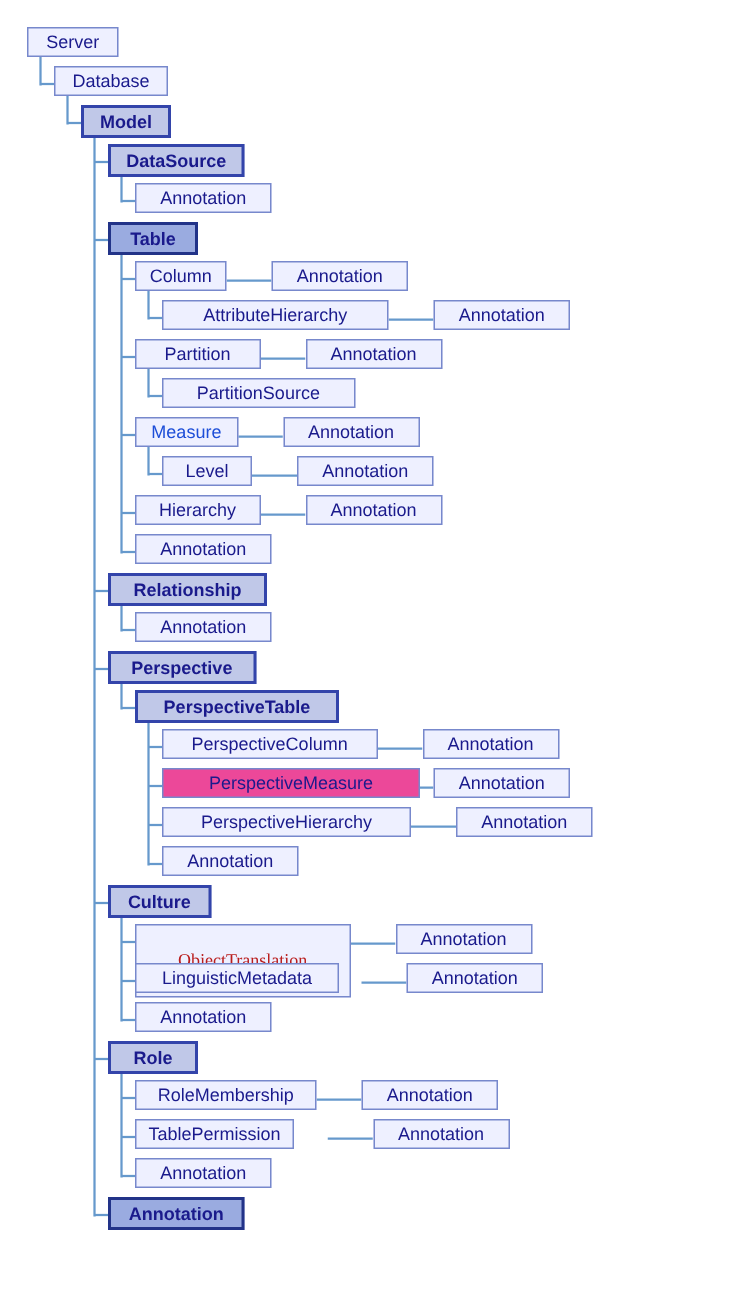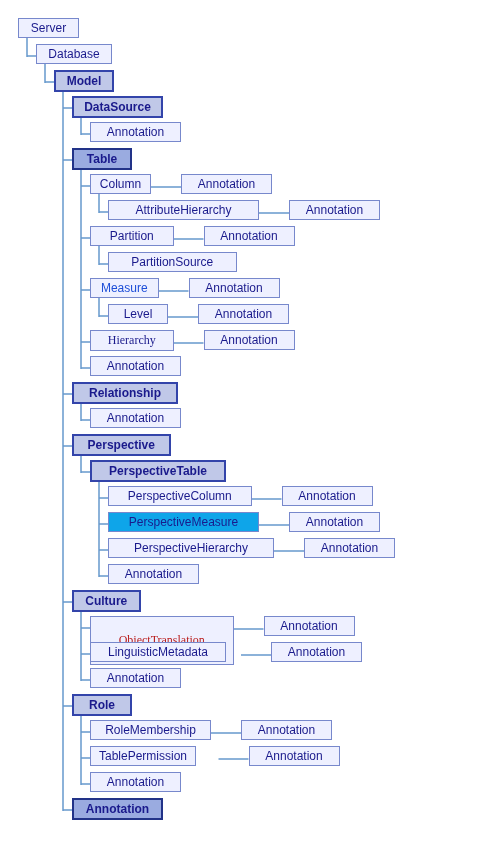--- a/index.html
+++ b/index.html
@@ -92,30 +92,30 @@
         <div style="position: absolute; left: 171px; top: 164px; width: 91px; padding: 2px 8px; border: 1.5px solid rgb(119, 136, 204); background: rgb(238, 240, 255); text-align: center; font-family: Arial, sans-serif; font-size: 12px; color: rgb(26, 26, 140); white-space: nowrap;">Annotation</div>
         <div style="position: absolute; left: 98px; top: 190px; width: 151px; padding: 2px 8px; border: 1.5px solid rgb(119, 136, 204); text-align: center; font-family: Arial, sans-serif; font-size: 12px; color: rgb(26, 26, 140); white-space: nowrap; user-select: none; background: rgb(238, 240, 255);">AttributeHierarchy</div>
         <div style="position: absolute; left: 279px; top: 190px; width: 91px; padding: 2px 8px; border: 1.5px solid rgb(119, 136, 204); background: rgb(238, 240, 255); text-align: center; font-family: Arial, sans-serif; font-size: 12px; color: rgb(26, 26, 140); white-space: nowrap;">Annotation</div>
         <div style="position: absolute; left: 80px; top: 216px; width: 83.5px; padding: 2px 8px; border: 1.5px solid rgb(119, 136, 204); text-align: center; font-family: Arial, sans-serif; font-size: 12px; color: rgb(26, 26, 140); white-space: nowrap; user-select: none; background: rgb(238, 240, 255);">Partition</div>
         <div style="position: absolute; left: 193.5px; top: 216px; width: 91px; padding: 2px 8px; border: 1.5px solid rgb(119, 136, 204); background: rgb(238, 240, 255); text-align: center; font-family: Arial, sans-serif; font-size: 12px; color: rgb(26, 26, 140); white-space: nowrap;">Annotation</div>
         <div style="position: absolute; left: 98px; top: 242px; width: 128.5px; padding: 2px 8px; border: 1.5px solid rgb(119, 136, 204); text-align: center; font-family: Arial, sans-serif; font-size: 12px; color: rgb(26, 26, 140); white-space: nowrap; user-select: none; background: rgb(238, 240, 255);">PartitionSource</div>
         <div style="position: absolute; left: 80px; top: 268px; width: 68.5px; padding: 2px 8px; border: 1.5px solid rgb(119, 136, 204); text-align: center; font-family: Arial, sans-serif; font-size: 12px; color: #1d4ed8; white-space: nowrap; user-select: none; background: rgb(238, 240, 255);">Measure</div>
         <div style="position: absolute; left: 178.5px; top: 268px; width: 91px; padding: 2px 8px; border: 1.5px solid rgb(119, 136, 204); background: rgb(238, 240, 255); text-align: center; font-family: Arial, sans-serif; font-size: 12px; color: rgb(26, 26, 140); white-space: nowrap;">Annotation</div>
         <div style="position: absolute; left: 98px; top: 294px; width: 60px; padding: 2px 8px; border: 1.5px solid rgb(119, 136, 204); text-align: center; font-family: Arial, sans-serif; font-size: 12px; color: rgb(26, 26, 140); white-space: nowrap; user-select: none; background: rgb(238, 240, 255);">Level</div>
         <div style="position: absolute; left: 188px; top: 294px; width: 91px; padding: 2px 8px; border: 1.5px solid rgb(119, 136, 204); background: rgb(238, 240, 255); text-align: center; font-family: Arial, sans-serif; font-size: 12px; color: rgb(26, 26, 140); white-space: nowrap;">Annotation</div>
-        <div style="position: absolute; left: 80px; top: 320px; width: 83.5px; padding: 2px 8px; border: 1.5px solid rgb(119, 136, 204); text-align: center; font-family: Liberation Serif, serif; font-size: 12px; color: rgb(26, 26, 140); white-space: nowrap; user-select: none; background: rgb(238, 240, 255);">Hierarchy</div>
+        <div style="position: absolute; left: 80px; top: 320px; width: 83.5px; padding: 2px 8px; border: 1.5px solid rgb(119, 136, 204); text-align: center; font-family: Liberation Sans, sans-serif; font-size: 12px; color: rgb(26, 26, 140); white-space: nowrap; user-select: none; background: rgb(238, 240, 255);">Hierarchy</div>
         <div style="position: absolute; left: 193.5px; top: 320px; width: 91px; padding: 2px 8px; border: 1.5px solid rgb(119, 136, 204); background: rgb(238, 240, 255); text-align: center; font-family: Arial, sans-serif; font-size: 12px; color: rgb(26, 26, 140); white-space: nowrap;">Annotation</div>
         <div style="position: absolute; left: 80px; top: 346px; width: 91px; padding: 2px 8px; border: 1.5px solid rgb(119, 136, 204); text-align: center; font-family: Arial, sans-serif; font-size: 12px; color: rgb(26, 26, 140); white-space: nowrap; user-select: none; background: rgb(238, 240, 255);">Annotation</div>
         <div style="position: absolute; left: 62px; top: 372px; width: 106px; padding: 2px 8px; border: 2px solid rgb(51, 68, 170); text-align: center; font-family: Arial, sans-serif; font-size: 12px; color: rgb(26, 26, 140); white-space: nowrap; user-select: none; background: rgb(192, 200, 232); font-weight: bold;">Relationship</div>
         <div style="position: absolute; left: 80px; top: 398px; width: 91px; padding: 2px 8px; border: 1.5px solid rgb(119, 136, 204); text-align: center; font-family: Arial, sans-serif; font-size: 12px; color: rgb(26, 26, 140); white-space: nowrap; user-select: none; background: rgb(238, 240, 255);">Annotation</div>
         <div style="position: absolute; left: 62px; top: 424px; width: 98.5px; padding: 2px 8px; border: 2px solid rgb(51, 68, 170); text-align: center; font-family: Arial, sans-serif; font-size: 12px; color: rgb(26, 26, 140); white-space: nowrap; user-select: none; background: rgb(192, 200, 232); font-weight: bold;">Perspective</div>
         <div style="position: absolute; left: 98px; top: 476px; width: 143.5px; padding: 2px 8px; border: 1.5px solid rgb(119, 136, 204); text-align: center; font-family: Arial, sans-serif; font-size: 12px; color: rgb(26, 26, 140); white-space: nowrap; user-select: none; background: rgb(238, 240, 255);">PerspectiveColumn</div>
         <div style="position: absolute; left: 80px; top: 450px; width: 136px; padding: 2px 8px; border: 2px solid rgb(51, 68, 170); text-align: center; font-family: Arial, sans-serif; font-size: 12px; color: rgb(26, 26, 140); white-space: nowrap; user-select: none; background: rgb(192, 200, 232); font-weight: bold;">PerspectiveTable</div>
         <div style="position: absolute; left: 271.5px; top: 476px; width: 91px; padding: 2px 8px; border: 1.5px solid rgb(119, 136, 204); background: rgb(238, 240, 255); text-align: center; font-family: Arial, sans-serif; font-size: 12px; color: rgb(26, 26, 140); white-space: nowrap;">Annotation</div>
-        <div style="position: absolute; left: 98px; top: 502px; width: 151px; padding: 2px 8px; border: 1.5px solid rgb(119, 136, 204); text-align: center; font-family: Arial, sans-serif; font-size: 12px; color: rgb(26, 26, 140); white-space: nowrap; user-select: none; background: #0ea5e9;">PerspectiveMeasure</div>
+        <div style="position: absolute; left: 98px; top: 502px; width: 172px; padding: 2px 8px; border: 1.5px solid rgb(119, 136, 204); text-align: center; font-family: Arial, sans-serif; font-size: 12px; color: rgb(26, 26, 140); white-space: nowrap; user-select: none; background: #ec4899;">PerspectiveMeasure</div>
         <div style="position: absolute; left: 279px; top: 502px; width: 91px; padding: 2px 8px; border: 1.5px solid rgb(119, 136, 204); background: rgb(238, 240, 255); text-align: center; font-family: Arial, sans-serif; font-size: 12px; color: rgb(26, 26, 140); white-space: nowrap;">Annotation</div>
         <div style="position: absolute; left: 98px; top: 528px; width: 166px; padding: 2px 8px; border: 1.5px solid rgb(119, 136, 204); text-align: center; font-family: Arial, sans-serif; font-size: 12px; color: rgb(26, 26, 140); white-space: nowrap; user-select: none; background: rgb(238, 240, 255);">PerspectiveHierarchy</div>
         <div style="position: absolute; left: 294px; top: 528px; width: 91px; padding: 2px 8px; border: 1.5px solid rgb(119, 136, 204); background: rgb(238, 240, 255); text-align: center; font-family: Arial, sans-serif; font-size: 12px; color: rgb(26, 26, 140); white-space: nowrap;">Annotation</div>
         <div style="position: absolute; left: 98px; top: 554px; width: 91px; padding: 2px 8px; border: 1.5px solid rgb(119, 136, 204); text-align: center; font-family: Arial, sans-serif; font-size: 12px; color: rgb(26, 26, 140); white-space: nowrap; user-select: none; background: rgb(238, 240, 255);">Annotation</div>
         <div style="position: absolute; left: 62px; top: 580px; width: 68.5px; padding: 2px 8px; border: 2px solid rgb(51, 68, 170); text-align: center; font-family: Arial, sans-serif; font-size: 12px; color: rgb(26, 26, 140); white-space: nowrap; user-select: none; background: rgb(192, 200, 232); font-weight: bold;">Culture</div>
         <div style="position: absolute; left: 80px; top: 606px; width: 143.5px; padding: 16px 8px; border: 1.5px solid rgb(119, 136, 204); text-align: center; font-family: Liberation Serif, serif; font-size: 12px; color: #b91c1c; white-space: nowrap; user-select: none; background: rgb(238, 240, 255);">ObjectTranslation</div>
         <div style="position: absolute; left: 253.5px; top: 606px; width: 91px; padding: 2px 8px; border: 1.5px solid rgb(119, 136, 204); background: rgb(238, 240, 255); text-align: center; font-family: Arial, sans-serif; font-size: 12px; color: rgb(26, 26, 140); white-space: nowrap;">Annotation</div>
         <div style="position: absolute; left: 80px; top: 632px; width: 136px; padding: 2px 8px; border: 1.5px solid rgb(119, 136, 204); text-align: center; font-family: Arial, sans-serif; font-size: 12px; color: rgb(26, 26, 140); white-space: nowrap; user-select: none; background: rgb(238, 240, 255);">LinguisticMetadata</div>
         <div style="position: absolute; left: 261px; top: 632px; width: 91px; padding: 2px 8px; border: 1.5px solid rgb(119, 136, 204); background: rgb(238, 240, 255); text-align: center; font-family: Arial, sans-serif; font-size: 12px; color: rgb(26, 26, 140); white-space: nowrap;">Annotation</div>
         <div style="position: absolute; left: 80px; top: 658px; width: 91px; padding: 2px 8px; border: 1.5px solid rgb(119, 136, 204); text-align: center; font-family: Arial, sans-serif; font-size: 12px; color: rgb(26, 26, 140); white-space: nowrap; user-select: none; background: rgb(238, 240, 255);">Annotation</div>

